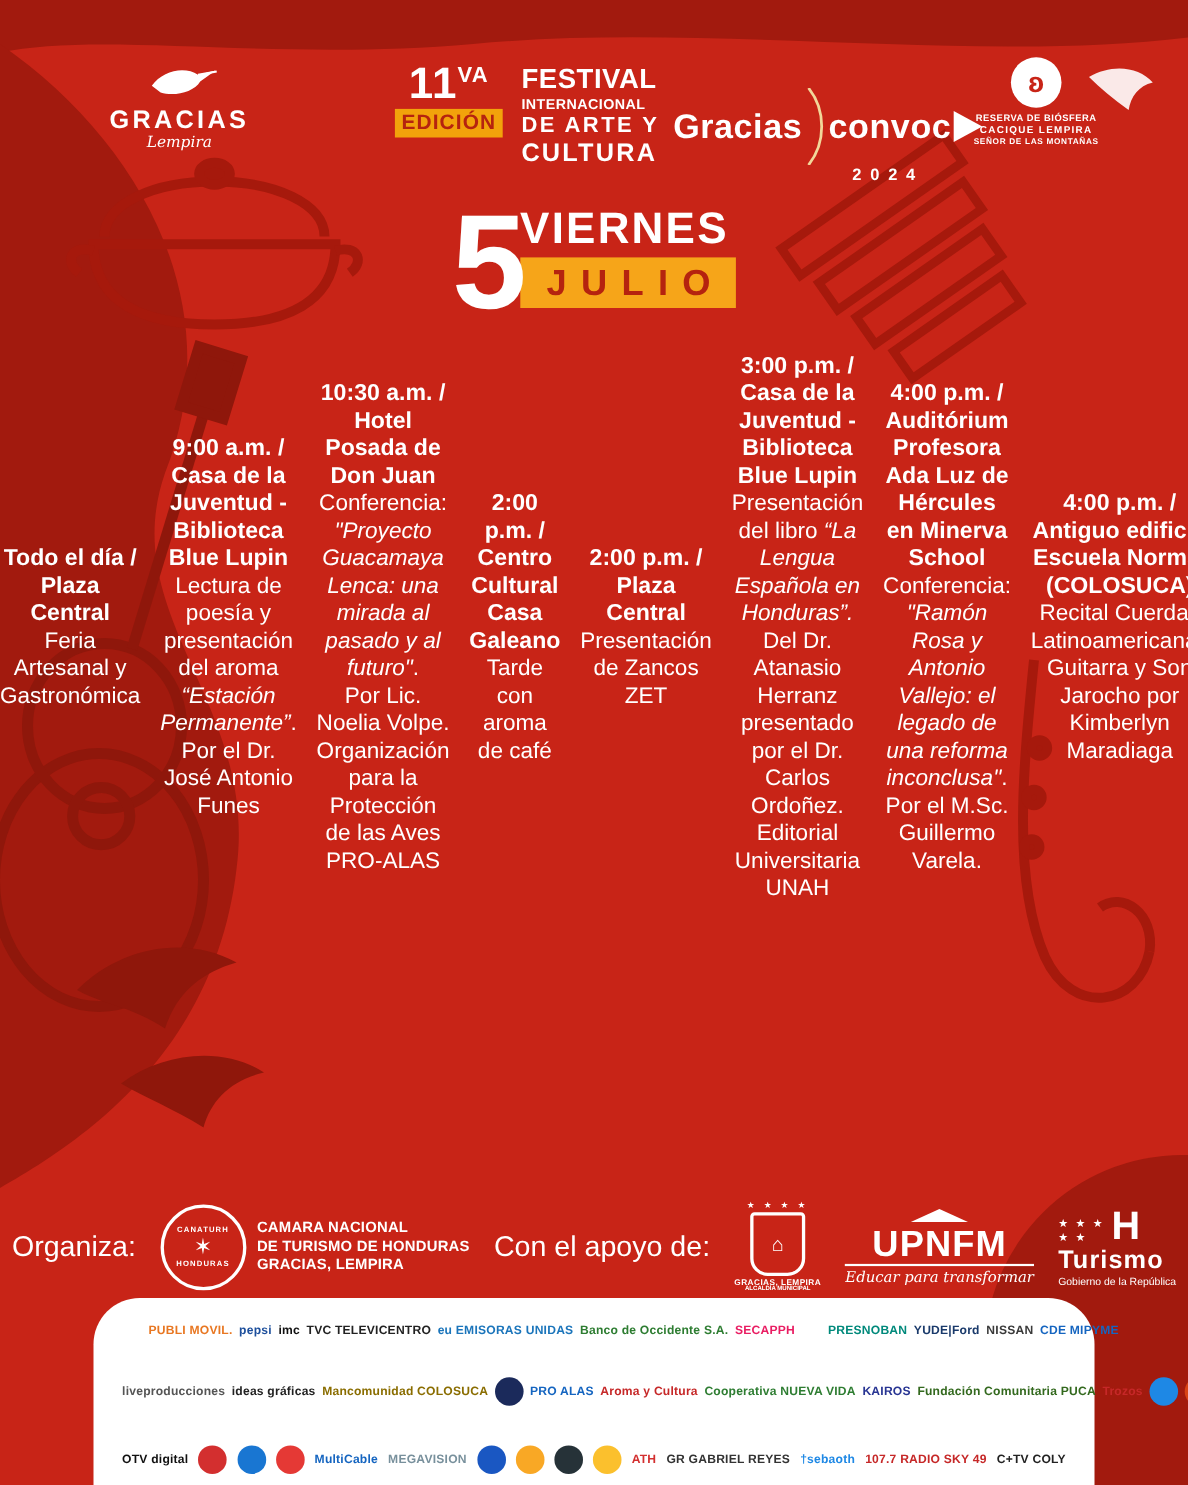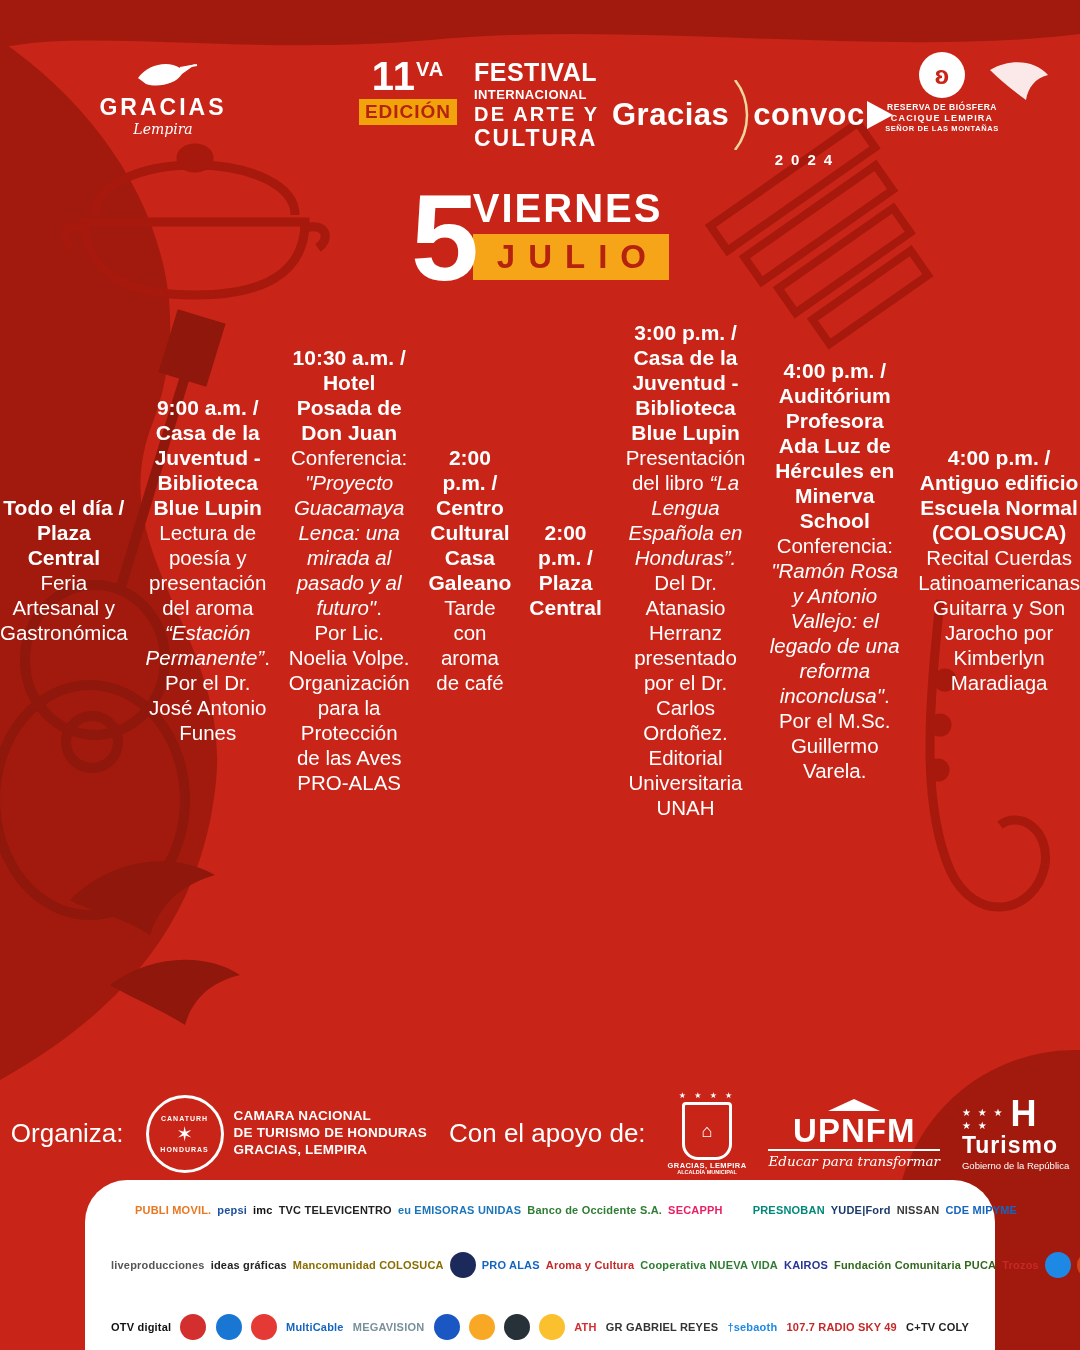--- a/index.html
+++ b/index.html
@@ -187,20 +187,21 @@
       <div class="ev-line"><span>Conferencia: </span><span class="it">"Proyecto Guacamaya Lenca: una mirada al pasado y al futuro"</span><span>.</span></div>
       <div class="ev-line ev-line2">Por Lic. Noelia Volpe. Organización para la Protección de las Aves PRO-ALAS</div>
     </div>
     <div class="event">
       <div class="ev-title">2:00 p.m. / Centro Cultural Casa Galeano</div>
       <div class="ev-line"><span>Tarde con aroma de café</span><span class="it"></span><span></span></div>
 
     </div>
     <div class="event">
       <div class="ev-title">2:00 p.m. / Plaza Central</div>
+      <div class="ev-line"><span>Presentación de Zancos ZET</span><span class="it"></span><span></span></div>
 
     </div>
     <div class="event">
       <div class="ev-title">3:00 p.m. / Casa de la Juventud - Biblioteca Blue Lupin</div>
       <div class="ev-line"><span>Presentación del libro </span><span class="it">“La Lengua Española en Honduras”.</span><span>  Del Dr. Atanasio Herranz</span></div>
       <div class="ev-line ev-line2">presentado por el Dr. Carlos Ordoñez. Editorial Universitaria UNAH</div>
     </div>
     <div class="event">
       <div class="ev-title">4:00 p.m. / Auditórium Profesora Ada Luz de Hércules en Minerva School</div>
       <div class="ev-line"><span>Conferencia: </span><span class="it">"Ramón Rosa y Antonio Vallejo: el legado de una reforma inconclusa"</span><span>.</span></div>

